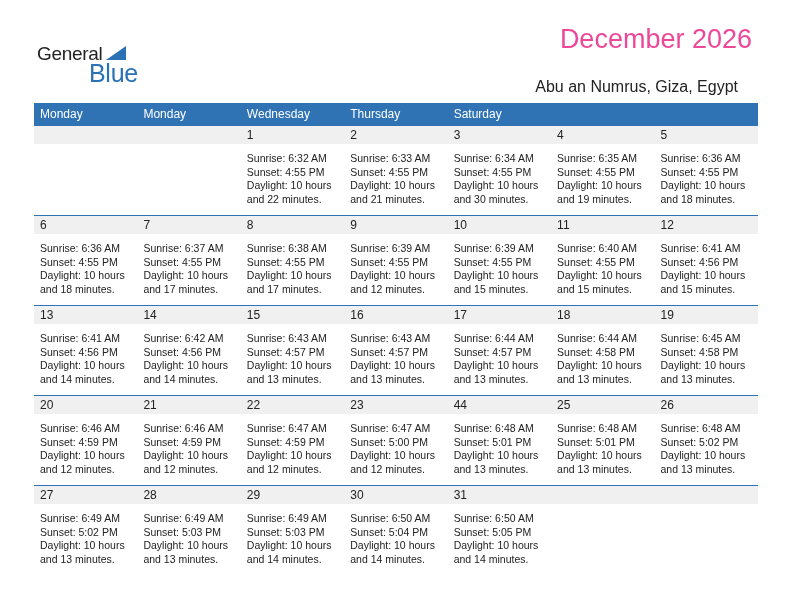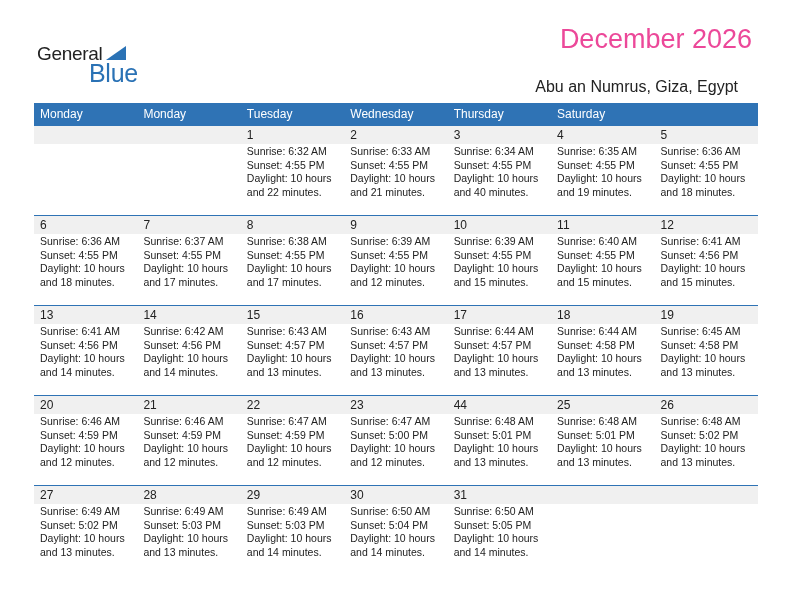--- a/index.html
+++ b/index.html
@@ -13,39 +13,38 @@
   .title { position: absolute; right: 40px; top: 24px; font-size: 27px; color: #ec4899; }
   .subtitle { position: absolute; right: 54px; top: 78px; font-size: 16px; color: #222; }
   .cal { position: absolute; left: 34px; top: 103px; width: 724px; }
   .head { display: flex; background: #2f73b5; height: 23px; }
   .head .dn { width: 103.43px; box-sizing: border-box; padding-left: 6px; color: #fff; font-size: 12px; line-height: 23px; }
   .week { border-top: 1px solid #2f73b5; height: 89px; }
   .week:first-of-type { border-top: none; }
   .nums { display: flex; background: #f0f0f0; height: 18px; }
   .nums .n { width: 103.43px; box-sizing: border-box; padding-left: 6px; font-size: 12px; line-height: 18px; color: #222; }
   .infos { display: flex; }
-  .infos .c { width: 103.43px; box-sizing: border-box; padding-left: 6px; padding-top: 1px; font-size: 10.5px; line-height: 13.5px; color: #222; }
+  .infos .c { width: 103.43px; box-sizing: border-box; padding-left: 6px; padding-top: 8px; font-size: 10.5px; line-height: 13.5px; color: #222; }
 </style>
 </head>
 <body>
 
 <div class="logo">
   <span class="general">General</span>
   <span class="tri"></span>
   <span class="blue">Blue</span>
 </div>
 
 <div class="title">December 2026</div>
 <div class="subtitle">Abu an Numrus, Giza, Egypt</div>
 
 <div class="cal">
   <div class="head" id="head">
       <div class="dn">Monday</div>
       <div class="dn">Monday</div>
-      <div class="dn">Tuesday</div>
       <div class="dn">Wednesday</div>
       <div class="dn">Thursday</div>
       <div class="dn">Saturday</div>
     </div>
   <div id="weeks">
       <div class="week">
         <div class="nums">
           <div class="n"></div>
           <div class="n"></div>
           <div class="n">1</div>
@@ -76,21 +75,21 @@
           <div class="c">
             <div>Sunrise: 6:33 AM</div>
             <div>Sunset: 4:55 PM</div>
             <div>Daylight: 10 hours</div>
             <div>and 21 minutes.</div>
           </div>
           <div class="c">
             <div>Sunrise: 6:34 AM</div>
             <div>Sunset: 4:55 PM</div>
             <div>Daylight: 10 hours</div>
-            <div>and 40 minutes.</div>
+            <div>and 30 minutes.</div>
           </div>
           <div class="c">
             <div>Sunrise: 6:35 AM</div>
             <div>Sunset: 4:55 PM</div>
             <div>Daylight: 10 hours</div>
             <div>and 19 minutes.</div>
           </div>
           <div class="c">
             <div>Sunrise: 6:36 AM</div>
             <div>Sunset: 4:55 PM</div>

